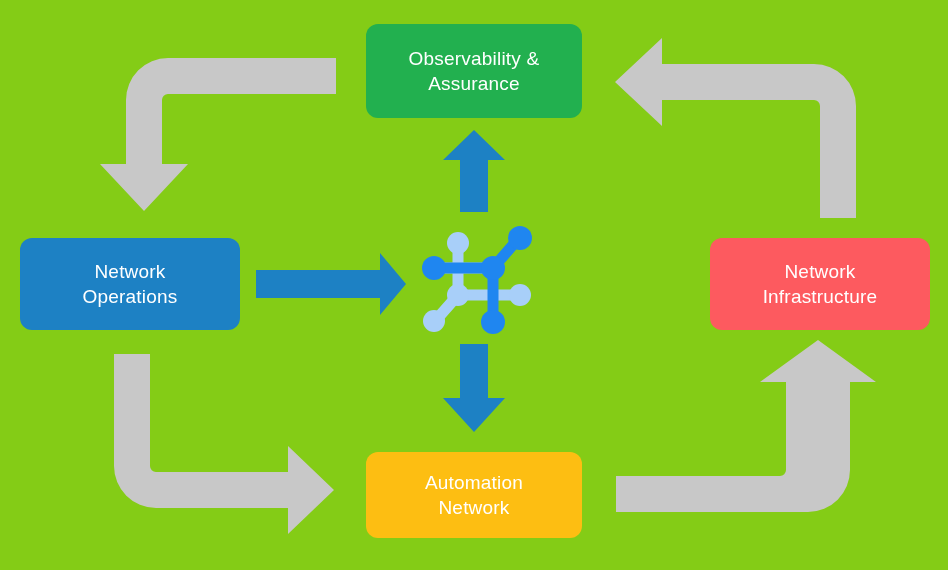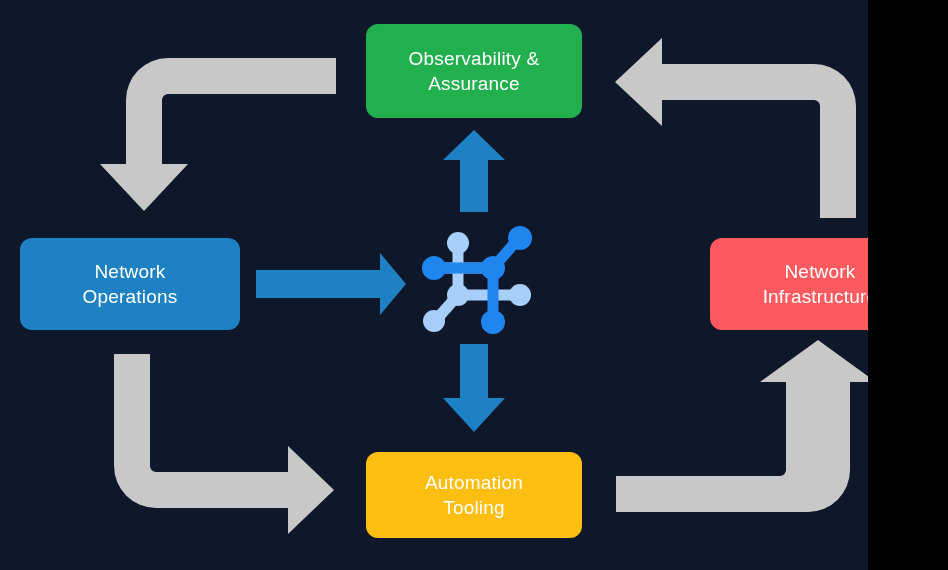--- a/index.html
+++ b/index.html
@@ -6,23 +6,23 @@
   html, body {
     margin: 0;
     padding: 0;
     background: #000000;
   }
   body {
     font-family: "Liberation Sans", sans-serif;
   }
   #canvas {
     position: relative;
-    width: 868px;
+    width: 948px;
     height: 570px;
-    background: #0f172a;
+    background: #84cc16;
     overflow: hidden;
   }
   #canvas svg.layer {
     position: absolute;
     left: 0;
     top: 0;
     width: 948px;
     height: 570px;
   }
   .node-box {
@@ -152,16 +152,16 @@
 Operations</span>
   </div>
 
   <div class="node-box" id="box-netinfra">
     <span>Network
 Infrastructure</span>
   </div>
 
   <div class="node-box" id="box-automation">
     <span>Automation
-Tooling</span>
+Network</span>
   </div>
 
 </div>
 
 </body></html>

